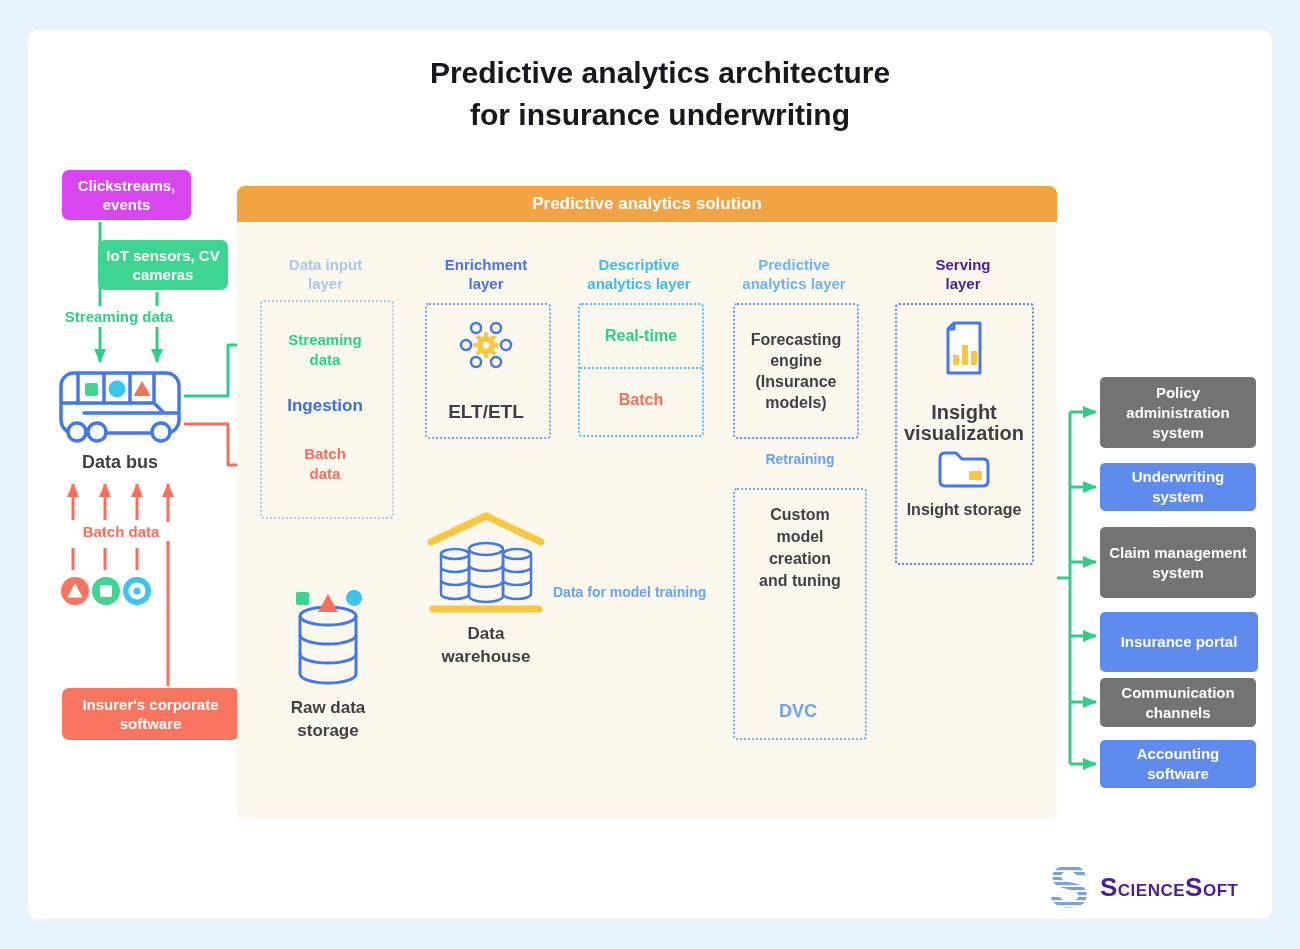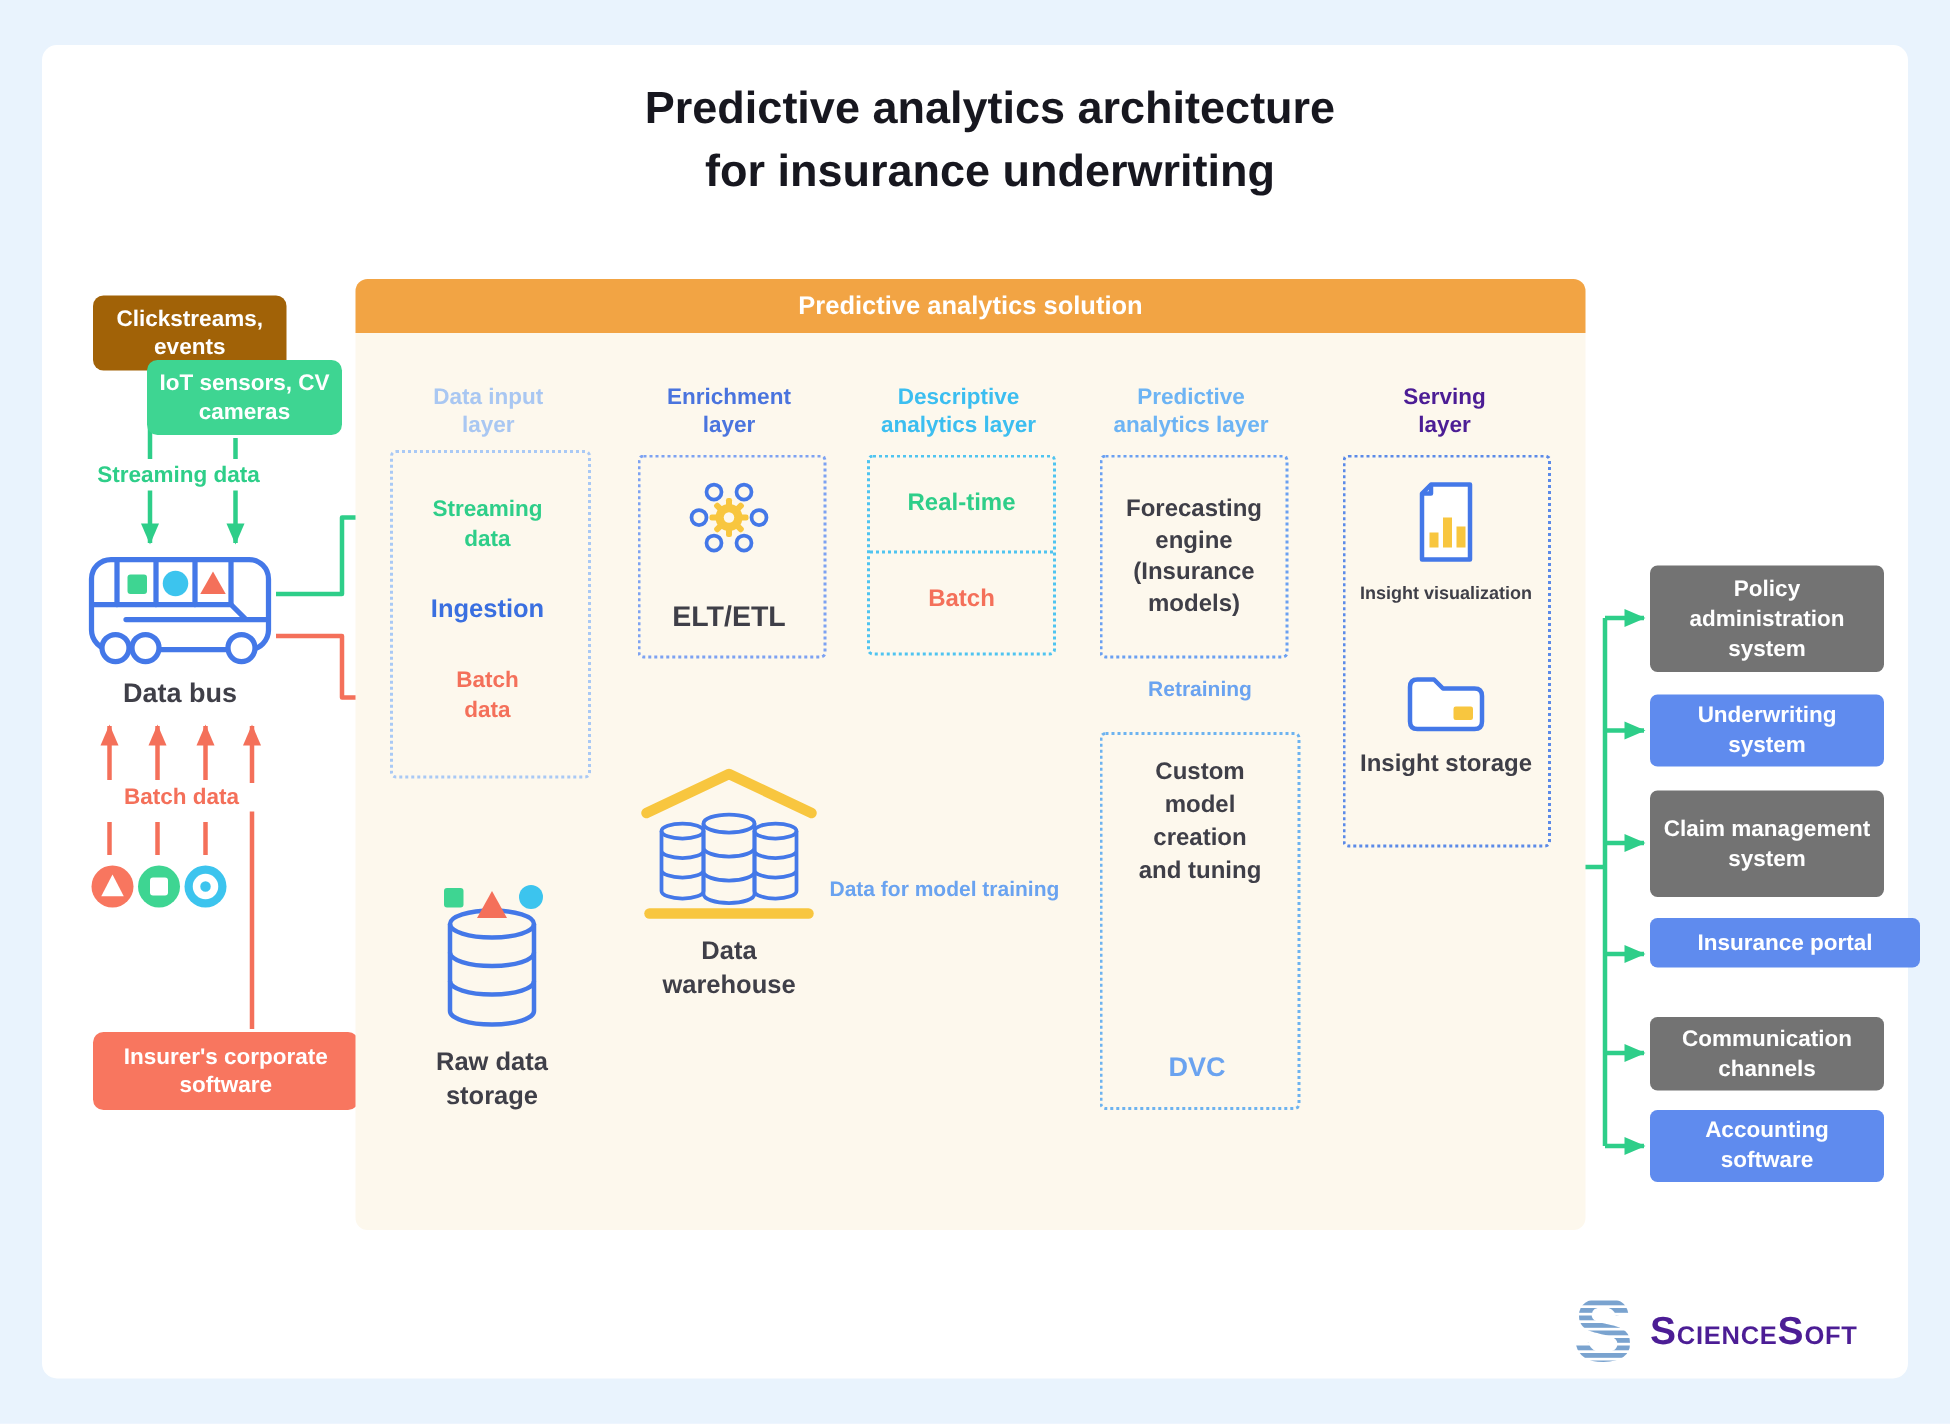--- a/index.html
+++ b/index.html
@@ -3,21 +3,21 @@
 <meta charset="utf-8">
 <style>
   html,body{margin:0;padding:0;background:#e9f3fd;font-family:"Liberation Sans",sans-serif;}
   .canvas{position:relative;width:1300px;height:949px;background:#e9f3fd;overflow:hidden;}
   .abs{position:absolute;}
   .b{font-weight:700;}
   .ctr{display:flex;align-items:center;justify-content:center;text-align:center;}
   .card{left:28px;top:30px;width:1244px;height:889px;background:#ffffff;border-radius:10px;}
   .title{left:320px;top:52px;width:680px;font-size:30px;font-weight:700;color:#17171f;text-align:center;line-height:42px;}
   .srcbox{border-radius:7px;color:#fff;font-size:15px;line-height:19px;font-weight:700;}
-  .cyanbox{background:#a16207;margin-top:27px;}
+  .cyanbox{background:#d946ef;}
   .greenbox{background:#3ed592;}
   .salmonbox{background:#f8765f;}
   .lbl-green{color:#2ece89;}
   .lbl-salmon{color:#f4705a;}
   .lbl-dark{color:#3f3f48;}
   .lbl-blue{color:#3a6fe0;}
   .lbl-arrblue{color:#6aa3f0;}
   .whitebg{background:#ffffff;}
   .panelhead{left:237px;top:186px;width:820px;height:36px;background:#f2a444;border-radius:8px 8px 0 0;color:#fff;font-size:17px;font-weight:700;}
   .panelbody{left:237px;top:222px;width:820px;height:598px;background:#fdf8ed;border-radius:0 0 8px 8px;}
@@ -207,21 +207,21 @@
   </div>
 
   <div class="abs dbox" style="left:895px;top:303px;width:135px;height:258px;border:2px dotted #5b8ae8;">
     <svg class="abs" style="left:44px;top:16px;" width="46" height="54" viewBox="0 0 46 54">
       <path d="M13,2 H39 V52 H7 V8 Z" fill="#fff" stroke="#4478e8" stroke-width="3" stroke-linejoin="round"></path>
       <path d="M13,2 V8 H7" fill="none" stroke="#4478e8" stroke-width="3" stroke-linejoin="round"></path>
       <rect x="12" y="34" width="6" height="10" fill="#f8c63f"></rect>
       <rect x="21" y="24" width="6" height="20" fill="#f8c63f"></rect>
       <rect x="30" y="30" width="6" height="14" fill="#f8c63f"></rect>
     </svg>
-    <div class="abs b lbl-dark" style="left:7px;top:80px;width:120px;font-size:12px;line-height:21px;text-align:center;">Insight visualization</div>
+    <div class="abs b lbl-dark" style="left:7px;top:97px;width:120px;font-size:20px;line-height:21px;text-align:center;">Insight visualization</div>
     <svg class="abs" style="left:41px;top:144px;" width="52" height="40" viewBox="0 0 52 40">
       <path d="M2,9 Q2,4 7,4 H18 L24,10 H45 Q50,10 50,15 V32 Q50,37 45,37 H7 Q2,37 2,32 Z" fill="#fff" stroke="#4478e8" stroke-width="3" stroke-linejoin="round"></path>
       <rect x="31" y="22" width="13" height="9" rx="1.5" fill="#f8c63f"></rect>
     </svg>
     <div class="abs b lbl-dark" style="left:7px;top:194px;width:120px;font-size:16px;line-height:21px;text-align:center;">Insight storage</div>
   </div>
 
   <svg class="abs" style="left:292px;top:586px;" width="76" height="106" viewBox="0 0 76 106">
     <rect x="4" y="6" width="13" height="13" rx="2" fill="#3ed592"></rect>
     <circle cx="62" cy="12" r="8" fill="#3cc4ee"></circle>
@@ -248,21 +248,21 @@
     <path d="M8,103 H114" stroke="#f8c63f" stroke-width="7" stroke-linecap="round"></path>
   </svg>
   <div class="abs b lbl-dark ctr" style="left:427px;top:622px;width:118px;font-size:17px;line-height:23px;">Data warehouse</div>
 
   <div class="abs b lbl-arrblue" style="left:553px;top:584px;width:175px;font-size:14px;">Data for model training</div>
 
 
   <div class="abs rbox rlight ctr" style="top:377px;height:71px;padding:0 8px;">Policy administration system</div>
   <div class="abs rbox rdark ctr" style="top:463px;height:48px;padding:0 8px;">Underwriting system</div>
   <div class="abs rbox rlight ctr" style="top:527px;height:71px;padding:0 8px;">Claim management system</div>
-  <div class="abs rbox rdark ctr" style="top:612px;height:33px;padding:0 20px;">Insurance portal</div>
+  <div class="abs rbox rdark ctr" style="top:612px;height:60px;padding:0 9px;">Insurance portal</div>
   <div class="abs rbox rlight ctr" style="top:678px;height:49px;padding:0 8px;">Communication channels</div>
   <div class="abs rbox rdark ctr" style="top:740px;height:48px;padding:0 8px;">Accounting software</div>
 
   <div class="abs" style="left:1046px;top:862px;display:flex;align-items:center;gap:8px;">
     <svg width="46" height="50" viewBox="0 0 46 50">
       <defs>
         <mask id="sm">
           <rect width="46" height="50" fill="#000"></rect>
           <text x="23" y="45" font-size="60" font-weight="bold" text-anchor="middle" fill="#fff" font-family="Liberation Sans, sans-serif">S</text>
         </mask>

